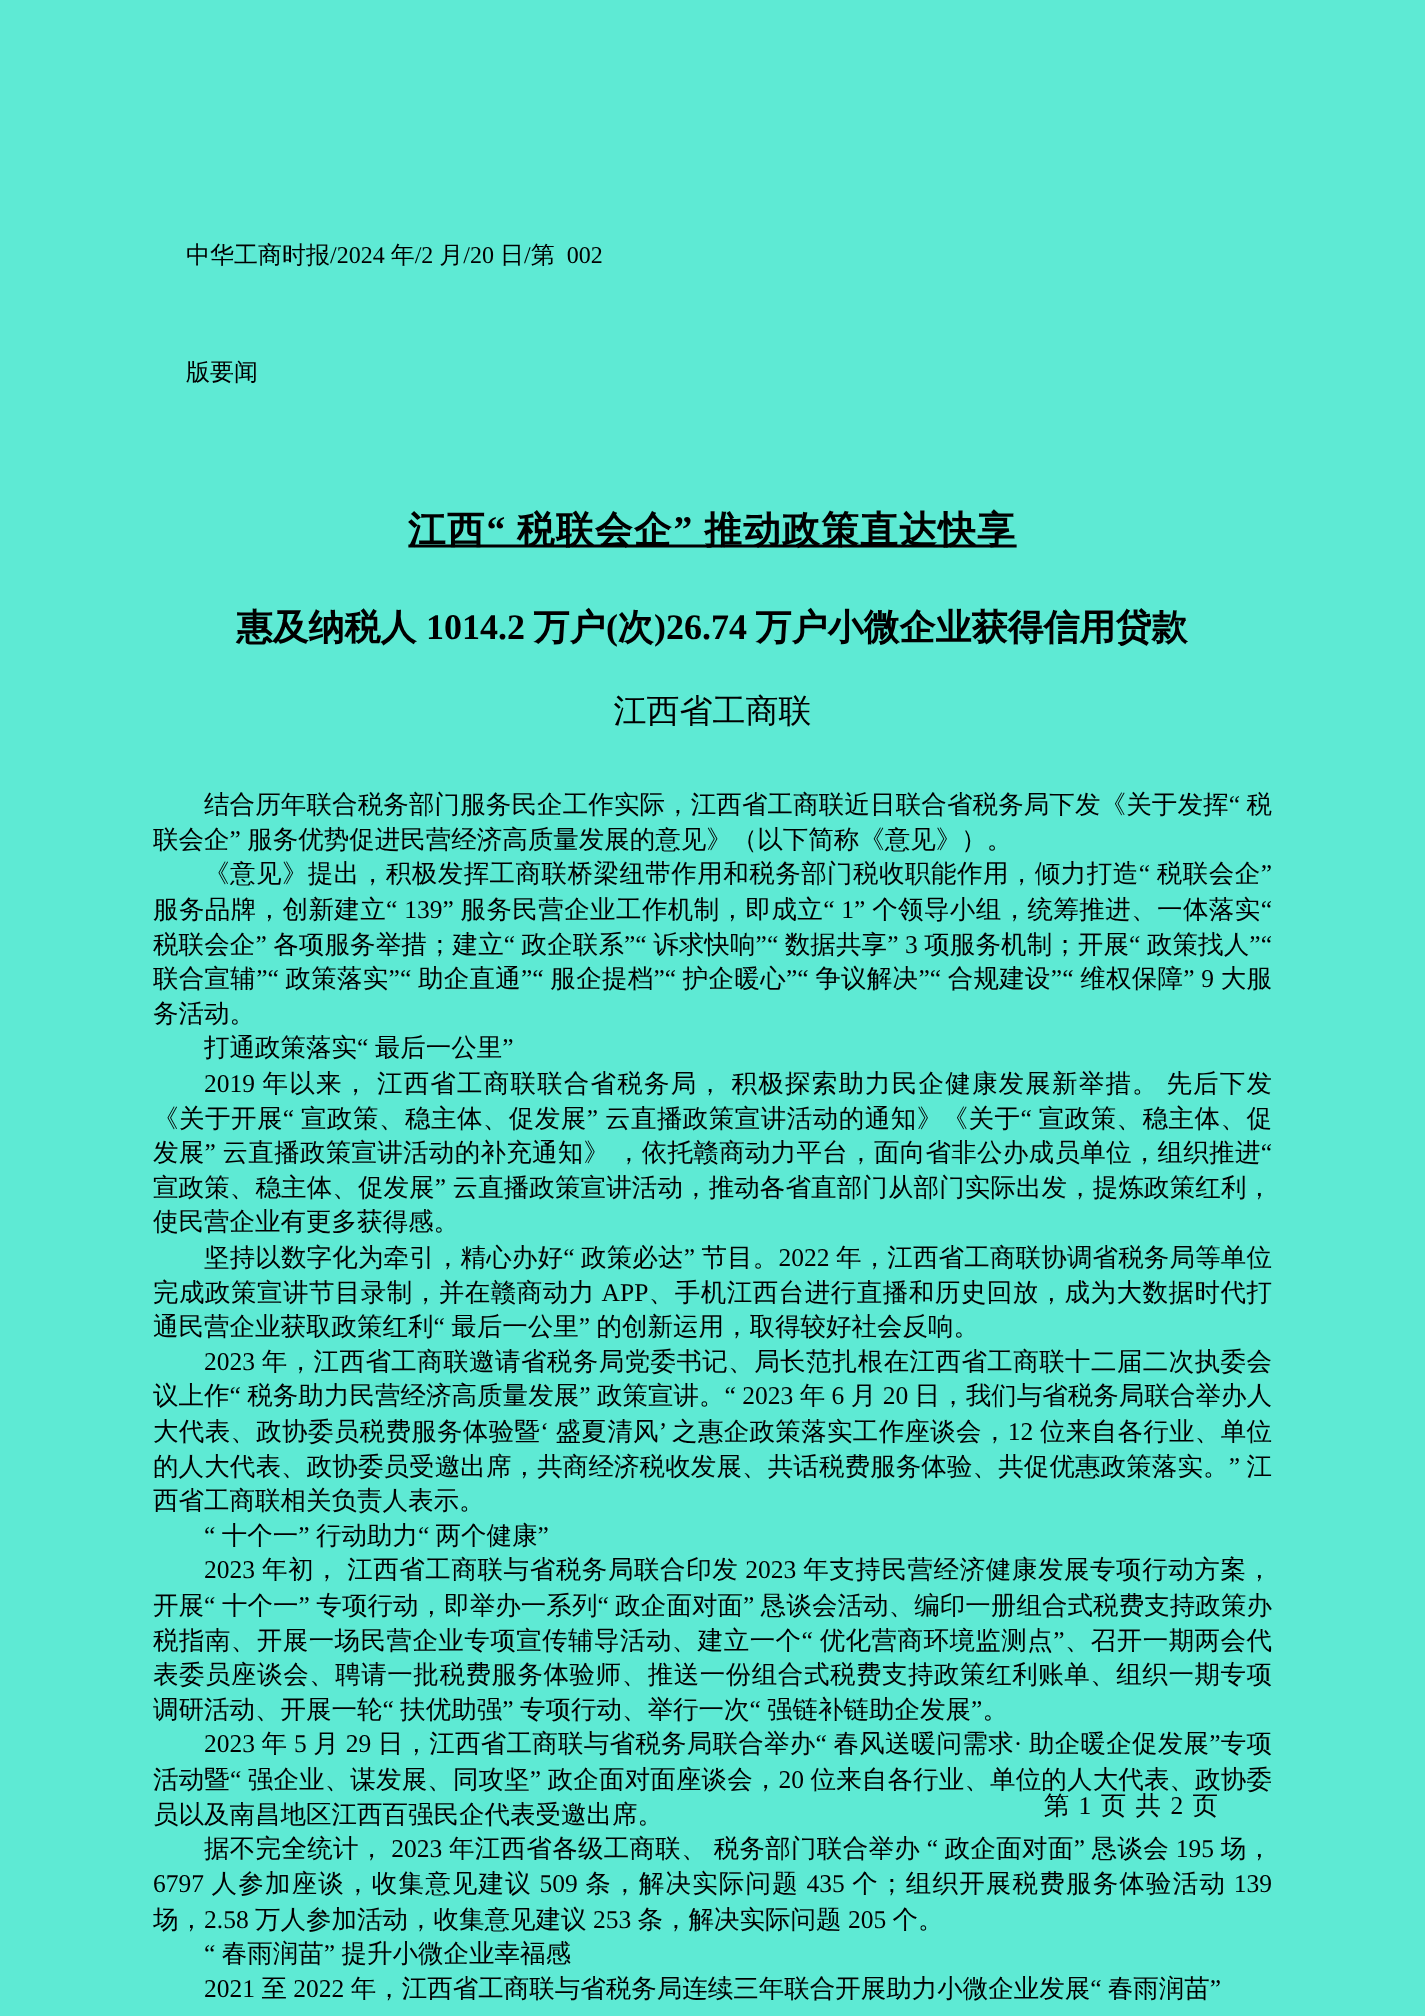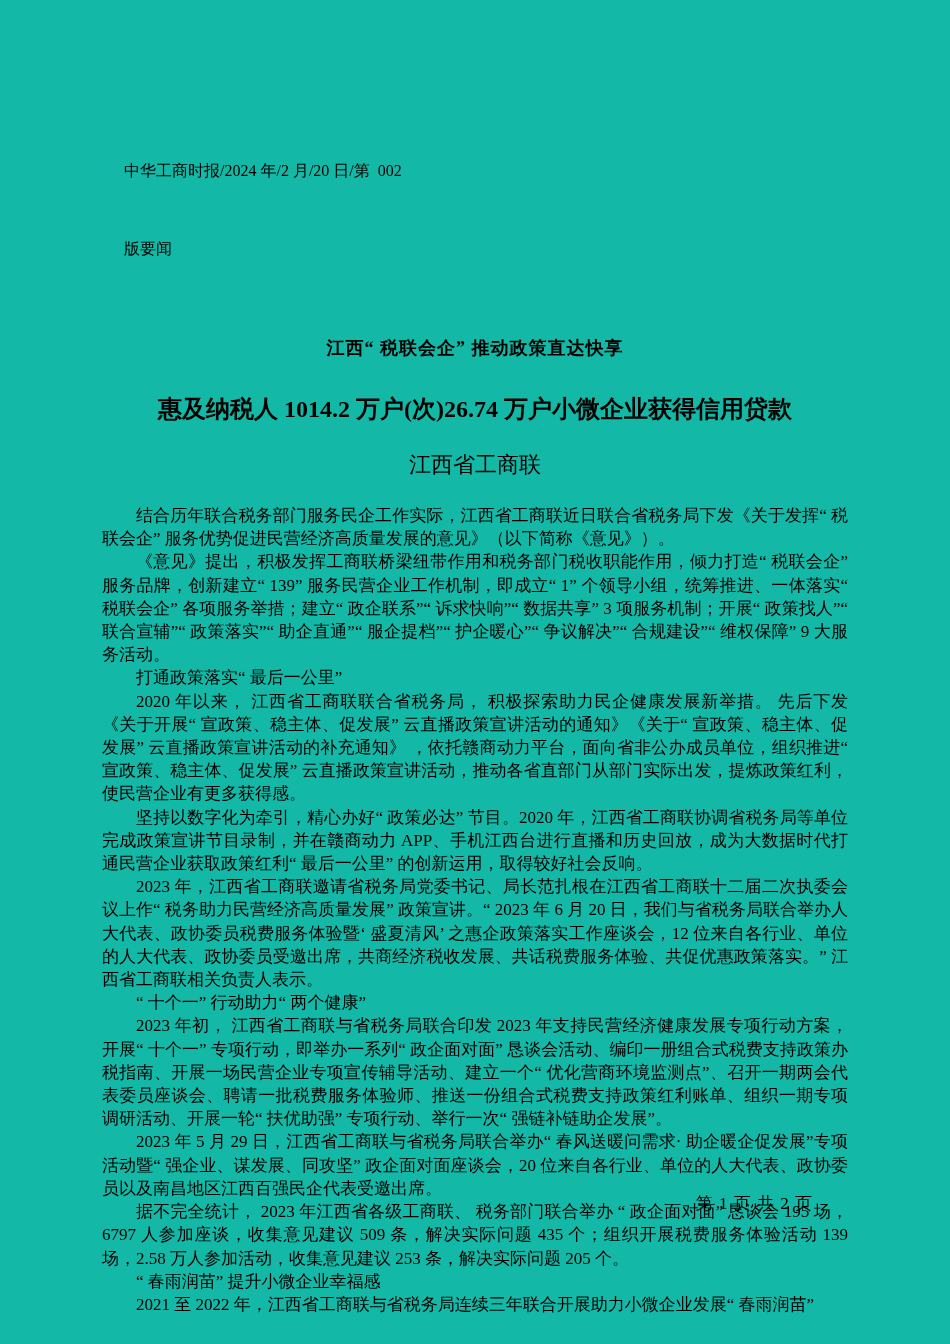--- a/index.html
+++ b/index.html
@@ -4,58 +4,59 @@
 <style>
   html, body {
     margin: 0;
     padding: 0;
     background: #ffffff;
   }
   .page {
     position: relative;
     width: 950px;
     height: 1344px;
-    background: #14b8a6;
+    background: #5eead4;
     color: #000000;
     font-family: "Liberation Serif", "DejaVu Serif", serif;
     overflow: hidden;
   }
   .content {
     position: absolute;
     left: 102px;
     top: 0;
     width: 746px;
   }
   .masthead {
     margin-top: 106px;
     margin-left: 22px;
     font-size: 16px;
     line-height: 26px;
     white-space: pre-wrap;
   }
   .article-title {
     margin-top: 22px;
     text-align: center;
-    font-size: 18px;
+    font-size: 25px;
     font-weight: bold;
     letter-spacing: 1px;
+    text-decoration: underline;
   }
   .article-subtitle {
     margin-top: 33px;
     text-align: center;
     font-size: 24px;
     font-weight: bold;
   }
   .article-byline {
     margin-top: 25px;
     text-align: center;
     font-size: 22px;
   }
   .article-body {
-    margin-top: 24px;
+    margin-top: 36px;
   }
   .article-body p {
     margin: 0;
     font-size: 17px;
     line-height: 23.2px;
     text-align: justify;
     text-indent: 2em;
     word-break: break-all;
   }
   .page-footer {
@@ -81,22 +82,22 @@
     <div class="article-title">江西“ 税联会企” 推动政策直达快享</div>
 
     <div class="article-subtitle">惠及纳税人 1014.2 万户(次)26.74 万户小微企业获得信用贷款</div>
 
     <div class="article-byline">江西省工商联</div>
 
     <div class="article-body">
       <p>结合历年联合税务部门服务民企工作实际，江西省工商联近日联合省税务局下发《关于发挥“ 税联会企” 服务优势促进民营经济高质量发展的意见》（以下简称《意见》）。</p>
       <p>《意见》提出，积极发挥工商联桥梁纽带作用和税务部门税收职能作用，倾力打造“ 税联会企” 服务品牌，创新建立“ 139” 服务民营企业工作机制，即成立“ 1” 个领导小组，统筹推进、一体落实“ 税联会企” 各项服务举措；建立“ 政企联系”“ 诉求快响”“ 数据共享” 3 项服务机制；开展“ 政策找人”“ 联合宣辅”“ 政策落实”“ 助企直通”“ 服企提档”“ 护企暖心”“ 争议解决”“ 合规建设”“ 维权保障” 9 大服务活动。</p>
       <p>打通政策落实“ 最后一公里”</p>
-      <p>2020 年以来， 江西省工商联联合省税务局， 积极探索助力民企健康发展新举措。 先后下发《关于开展“ 宣政策、稳主体、促发展” 云直播政策宣讲活动的通知》《关于“ 宣政策、稳主体、促发展” 云直播政策宣讲活动的补充通知》 ，依托赣商动力平台，面向省非公办成员单位，组织推进“ 宣政策、稳主体、促发展” 云直播政策宣讲活动，推动各省直部门从部门实际出发，提炼政策红利，使民营企业有更多获得感。</p>
-      <p>坚持以数字化为牵引，精心办好“ 政策必达” 节目。2020 年，江西省工商联协调省税务局等单位完成政策宣讲节目录制，并在赣商动力 APP、手机江西台进行直播和历史回放，成为大数据时代打通民营企业获取政策红利“ 最后一公里” 的创新运用，取得较好社会反响。</p>
+      <p>2019 年以来， 江西省工商联联合省税务局， 积极探索助力民企健康发展新举措。 先后下发《关于开展“ 宣政策、稳主体、促发展” 云直播政策宣讲活动的通知》《关于“ 宣政策、稳主体、促发展” 云直播政策宣讲活动的补充通知》 ，依托赣商动力平台，面向省非公办成员单位，组织推进“ 宣政策、稳主体、促发展” 云直播政策宣讲活动，推动各省直部门从部门实际出发，提炼政策红利，使民营企业有更多获得感。</p>
+      <p>坚持以数字化为牵引，精心办好“ 政策必达” 节目。2022 年，江西省工商联协调省税务局等单位完成政策宣讲节目录制，并在赣商动力 APP、手机江西台进行直播和历史回放，成为大数据时代打通民营企业获取政策红利“ 最后一公里” 的创新运用，取得较好社会反响。</p>
       <p>2023 年，江西省工商联邀请省税务局党委书记、局长范扎根在江西省工商联十二届二次执委会议上作“ 税务助力民营经济高质量发展” 政策宣讲。“ 2023 年 6 月 20 日，我们与省税务局联合举办人大代表、政协委员税费服务体验暨‘ 盛夏清风’ 之惠企政策落实工作座谈会，12 位来自各行业、单位的人大代表、政协委员受邀出席，共商经济税收发展、共话税费服务体验、共促优惠政策落实。” 江西省工商联相关负责人表示。</p>
       <p>“ 十个一” 行动助力“ 两个健康”</p>
       <p>2023 年初， 江西省工商联与省税务局联合印发 2023 年支持民营经济健康发展专项行动方案，开展“ 十个一” 专项行动，即举办一系列“ 政企面对面” 恳谈会活动、编印一册组合式税费支持政策办税指南、开展一场民营企业专项宣传辅导活动、建立一个“ 优化营商环境监测点”、召开一期两会代表委员座谈会、聘请一批税费服务体验师、推送一份组合式税费支持政策红利账单、组织一期专项调研活动、开展一轮“ 扶优助强” 专项行动、举行一次“ 强链补链助企发展”。</p>
       <p>2023 年 5 月 29 日，江西省工商联与省税务局联合举办“ 春风送暖问需求· 助企暖企促发展”专项活动暨“ 强企业、谋发展、同攻坚” 政企面对面座谈会，20 位来自各行业、单位的人大代表、政协委员以及南昌地区江西百强民企代表受邀出席。</p>
       <p>据不完全统计， 2023 年江西省各级工商联、 税务部门联合举办 “ 政企面对面” 恳谈会 195 场，6797 人参加座谈，收集意见建议 509 条，解决实际问题 435 个；组织开展税费服务体验活动 139 场，2.58 万人参加活动，收集意见建议 253 条，解决实际问题 205 个。</p>
       <p>“ 春雨润苗” 提升小微企业幸福感</p>
       <p>2021 至 2022 年，江西省工商联与省税务局连续三年联合开展助力小微企业发展“ 春雨润苗”</p>
     </div>
 
   </div>

